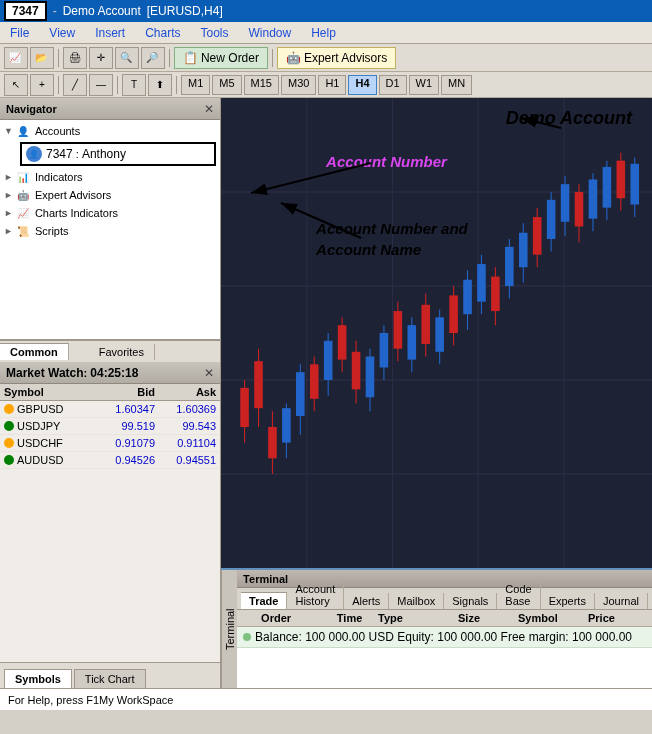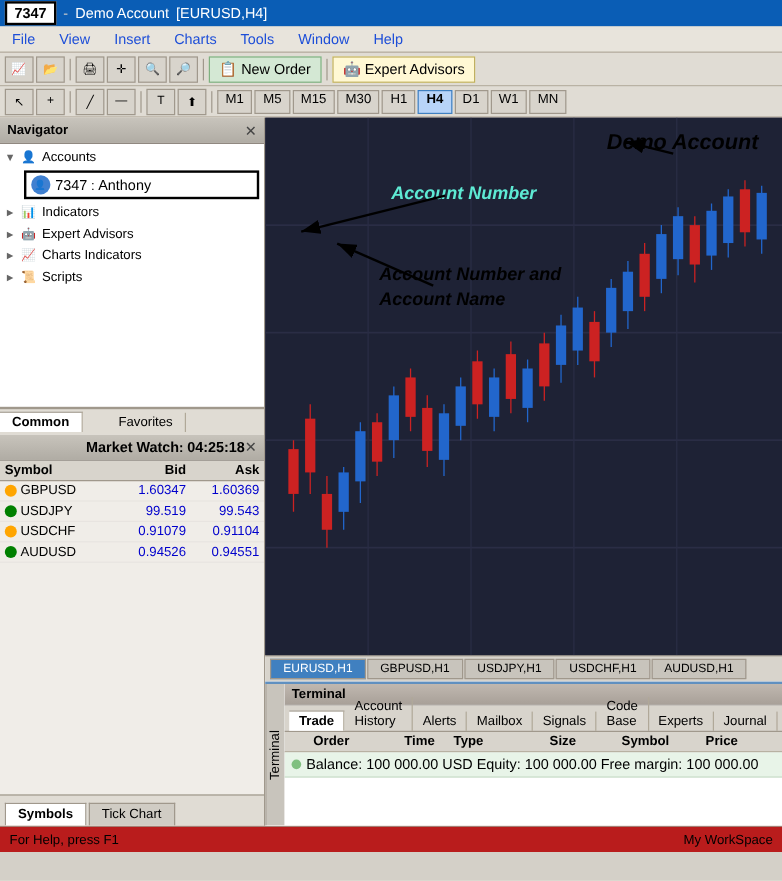--- a/index.html
+++ b/index.html
@@ -49,21 +49,21 @@
     .account-highlight { border: 2px solid #000; margin: 2px 4px; padding: 2px 4px; display: flex; align-items: center; gap: 4px; background: white; }
     .account-icon { width: 16px; height: 16px; background: #4080d0; border-radius: 50%; display: flex; align-items: center; justify-content: center; color: white; font-size: 8px; }
 
     
     .nav-tabs { height: 22px; background: #e0dcd4; border-top: 1px solid #a0988c; display: flex; align-items: center; gap: 20px; }
     .nav-tab { padding: 2px 10px; font-size: 11px; cursor: pointer; border-right: 1px solid #b0a898; }
     .nav-tab.active { background: white; border-top: 1px solid #a0988c; border-bottom: none; font-weight: bold; }
 
     
     .market-watch { flex: 1; display: flex; flex-direction: column; overflow: hidden; }
-    .mw-header { height: 22px; background: linear-gradient(to bottom, #c8c4bc, #b0aca4); border-bottom: 1px solid #908880; display: flex; align-items: center; justify-content: flex-end; padding: 0 6px; }
+    .mw-header { height: 22px; background: linear-gradient(to bottom, #c8c4bc, #b0aca4); border-bottom: 1px solid #908880; display: flex; align-items: center; justify-content: space-between; padding: 0 6px; }
     .mw-table { flex: 1; overflow: hidden; }
     .mw-table-header { display: grid; grid-template-columns: 90px 1fr 1fr; background: #d8d4cc; border-bottom: 1px solid #a0988c; padding: 2px 4px; }
     .mw-col-header { font-size: 11px; font-weight: bold; color: #000; }
     .mw-col-header.right { text-align: right; }
     .mw-row { display: grid; grid-template-columns: 90px 1fr 1fr; padding: 2px 4px; border-bottom: 1px solid #e8e4e0; cursor: pointer; }
     .mw-symbol { font-size: 11px; color: #000; display: flex; align-items: center; gap: 3px; }
     .mw-price { font-size: 11px; color: #0000cc; text-align: right; }
     .sym-dot { width: 10px; height: 10px; border-radius: 50%; }
     .sym-dot.red { background: red; }
     .sym-dot.orange { background: orange; }
@@ -85,21 +85,21 @@
 
     
     .terminal { height: 120px; border-top: 2px solid #6090c0; background: white; display: flex; flex-direction: column; }
     .terminal-tabs { display: flex; align-items: flex-end; padding: 0 4px; background: #d8d4cc; border-bottom: 1px solid #a0988c; height: 22px; }
     .term-tab { padding: 2px 8px; font-size: 11px; cursor: pointer; border-right: 1px solid #b0a898; }
     .term-tab.active { background: white; font-weight: bold; border-top: 1px solid #a0988c; }
     .balance-row { padding: 3px 6px; background: #e8f4e8; font-size: 11px; border-bottom: 1px solid #c8dcc8; display: flex; gap: 4px; align-items: center; }
     .bal-dot { width: 8px; height: 8px; border-radius: 50%; background: #80c080; }
 
     
-    .status-bar { height: 22px; background: #b91c1c; border-top: 1px solid #a0988c; display: flex; align-items: center; justify-content: space-between; padding: 0 8px; }
+    .status-bar { height: 22px; background: #ffffff; border-top: 1px solid #a0988c; display: flex; align-items: center; padding: 0 8px; }
     .status-text { font-size: 11px; color: #000; }
     .workspace-text { font-size: 11px; color: #000; }
 
     
     .term-side-label { writing-mode: vertical-rl; transform: rotate(180deg); font-size: 11px; color: #000; background: #c8c4bc; border-right: 1px solid #a0988c; padding: 4px 2px; cursor: pointer; display: flex; align-items: center; justify-content: center; width: 16px; }
 
     
     .chart-svg { width: 100%; height: 100%; }
 
     
@@ -385,48 +385,41 @@
           <rect x="369" y="40" width="8" height="24" fill="#cc2222"></rect>
 
           <line x1="386" y1="38" x2="386" y2="76" stroke="#2266cc" stroke-width="1"></line>
           <rect x="382" y="42" width="8" height="26" fill="#2266cc"></rect>
         </g>
       </svg>
 
       
       <div class="demo-acct-label">Demo Account</div>
 
-      <div style="position:absolute; top:55px; left:105px; font-size:15px; font-weight:bold; color:#5eead4; font-style:italic;">Account Number</div>
+      <div style="position:absolute; top:55px; left:105px; font-size:15px; font-weight:bold; color:#d946ef; font-style:italic;">Account Number</div>
 
       <div style="position:absolute; top:120px; left:95px; font-size:15px; font-weight:bold; color:#000; font-style:italic; line-height:1.4; white-space:pre-line;">Account Number and
 Account Name</div>
 
       
       <svg style="position:absolute;top:0;left:0;width:100%;height:100%;pointer-events:none;">
         <defs>
           <marker id="arrowhead" markerWidth="8" markerHeight="6" refX="8" refY="3" orient="auto">
             <polygon points="0 0, 8 3, 0 6" fill="#000"></polygon>
           </marker>
         </defs>
 
         <path d="M 340,30 L 300,20" stroke="#000" stroke-width="2" fill="none" marker-end="url(#arrowhead)"></path>
 
         <path d="M 150,65 L 30,95" stroke="#000" stroke-width="2" fill="none" marker-end="url(#arrowhead)"></path>
 
         <path d="M 140,140 L 60,105" stroke="#000" stroke-width="2" fill="none" marker-end="url(#arrowhead)"></path>
       </svg>
     </div>
 
-    <div class="chart-tabs">
-      <div class="chart-tab active">EURUSD,H1</div>
-      <div class="chart-tab">GBPUSD,H1</div>
-      <div class="chart-tab">USDJPY,H1</div>
-      <div class="chart-tab">USDCHF,H1</div>
-      <div class="chart-tab">AUDUSD,H1</div>
-    </div>
 
     <div class="terminal">
       <div style="display:flex;flex:1;overflow:hidden;">
         <div class="term-side-label">Terminal</div>
         <div style="flex:1;display:flex;flex-direction:column;overflow:hidden;">
           <div style="height:18px;background:linear-gradient(to bottom,#c0b8b0,#a8a098);display:flex;align-items:center;padding:0 6px;border-bottom:1px solid #908880;">
             <span style="font-size:11px;font-weight:bold;">Terminal</span>
           </div>
           <div class="terminal-tabs">
             <div class="term-tab active">Trade</div>

